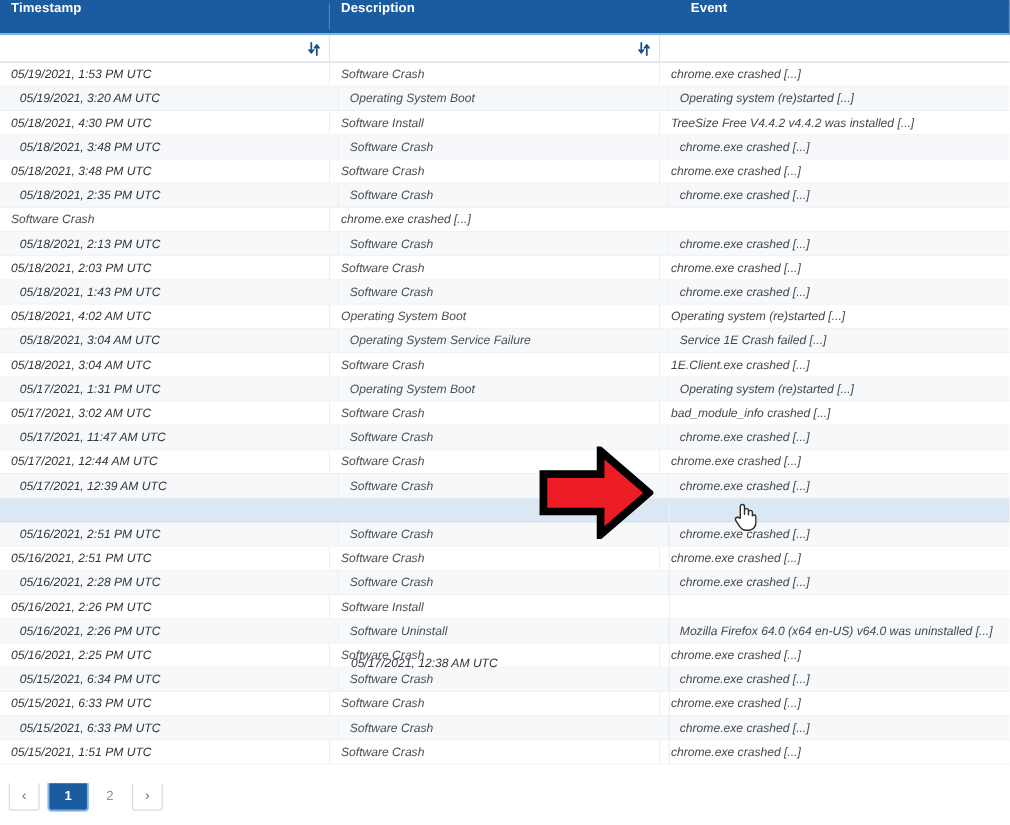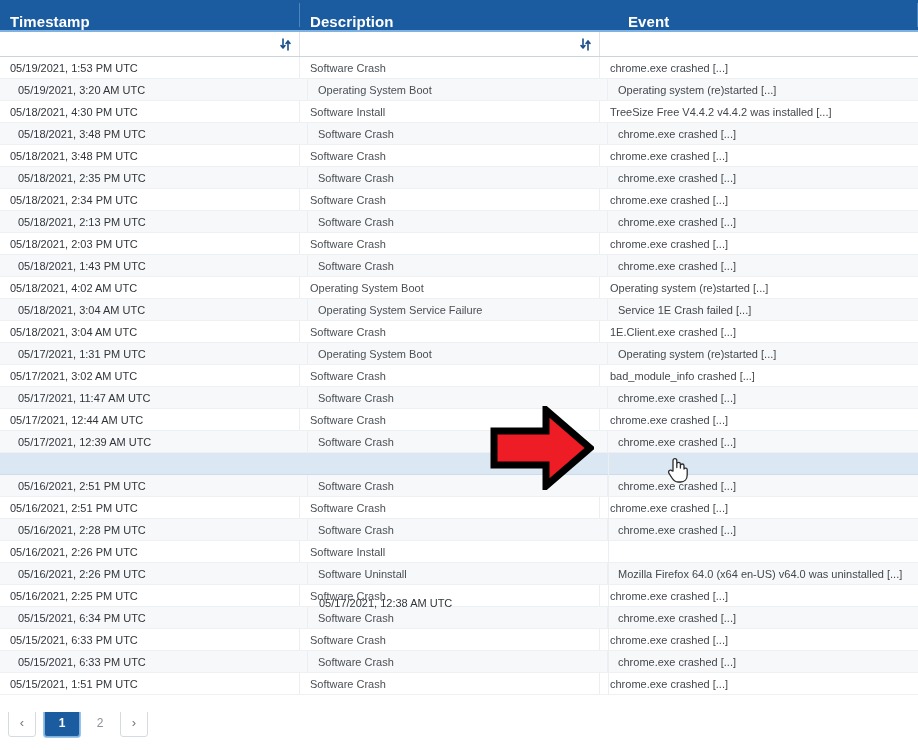--- a/index.html
+++ b/index.html
@@ -32,25 +32,25 @@
 
   .grid-header {
     display: flex;
     background: #1b5ba0;
     height: 32px;
     border-bottom: 2px solid #7fb2e0;
     box-sizing: border-box;
   }
   .grid-header .hcell {
     color: #ffffff;
-    font-size: 15px;
+    font-size: 12px;
     font-weight: bold;
     letter-spacing: 0.1px;
     display: flex;
-    align-items: flex-end;
+    align-items: flex-start;
     padding-left: 10px;
     box-sizing: border-box;
     height: 100%;
     position: relative;
     cursor: pointer;
   }
   .hcell.sep::after {
     content: "";
     position: absolute;
     right: 0;
@@ -100,20 +100,21 @@
     overflow: hidden;
   }
   .row {
     display: flex;
     height: 22px;
     box-sizing: border-box;
     align-items: center;
     border-bottom: 1px solid #eef1f4;
     background: #ffffff;
     cursor: default;
+    font-style: italic;
   }
   .row.alt { background: #f7f8f9; padding-left: 8px; }
   .row.selected { background: #dbe7f3; border-bottom-color: #cddcec; flex-direction: column; }
   .row.faded { opacity: 0.22; }
 
   .cell {
     box-sizing: border-box;
     font-size: 11px;
     color: #3a3f44;
     padding-left: 10px;
@@ -273,21 +274,20 @@
           <div class="cell ts col-ts">05/18/2021, 3:48 PM UTC</div>
           <div class="cell ev col-ev">Software Crash</div>
           <div class="cell ds col-desc">chrome.exe crashed [...]</div>
         </div>
         <div class="row alt">
           <div class="cell ts col-ts">05/18/2021, 2:35 PM UTC</div>
           <div class="cell ev col-ev">Software Crash</div>
           <div class="cell ds col-desc">chrome.exe crashed [...]</div>
         </div>
         <div class="row">
-          <div class="cell ts col-ts">05/18/2021, 2:34 PM UTC</div>
           <div class="cell ev col-ev">Software Crash</div>
           <div class="cell ds col-desc">chrome.exe crashed [...]</div>
         </div>
         <div class="row alt">
           <div class="cell ts col-ts">05/18/2021, 2:13 PM UTC</div>
           <div class="cell ev col-ev">Software Crash</div>
           <div class="cell ds col-desc">chrome.exe crashed [...]</div>
         </div>
         <div class="row">
           <div class="cell ts col-ts">05/18/2021, 2:03 PM UTC</div>

